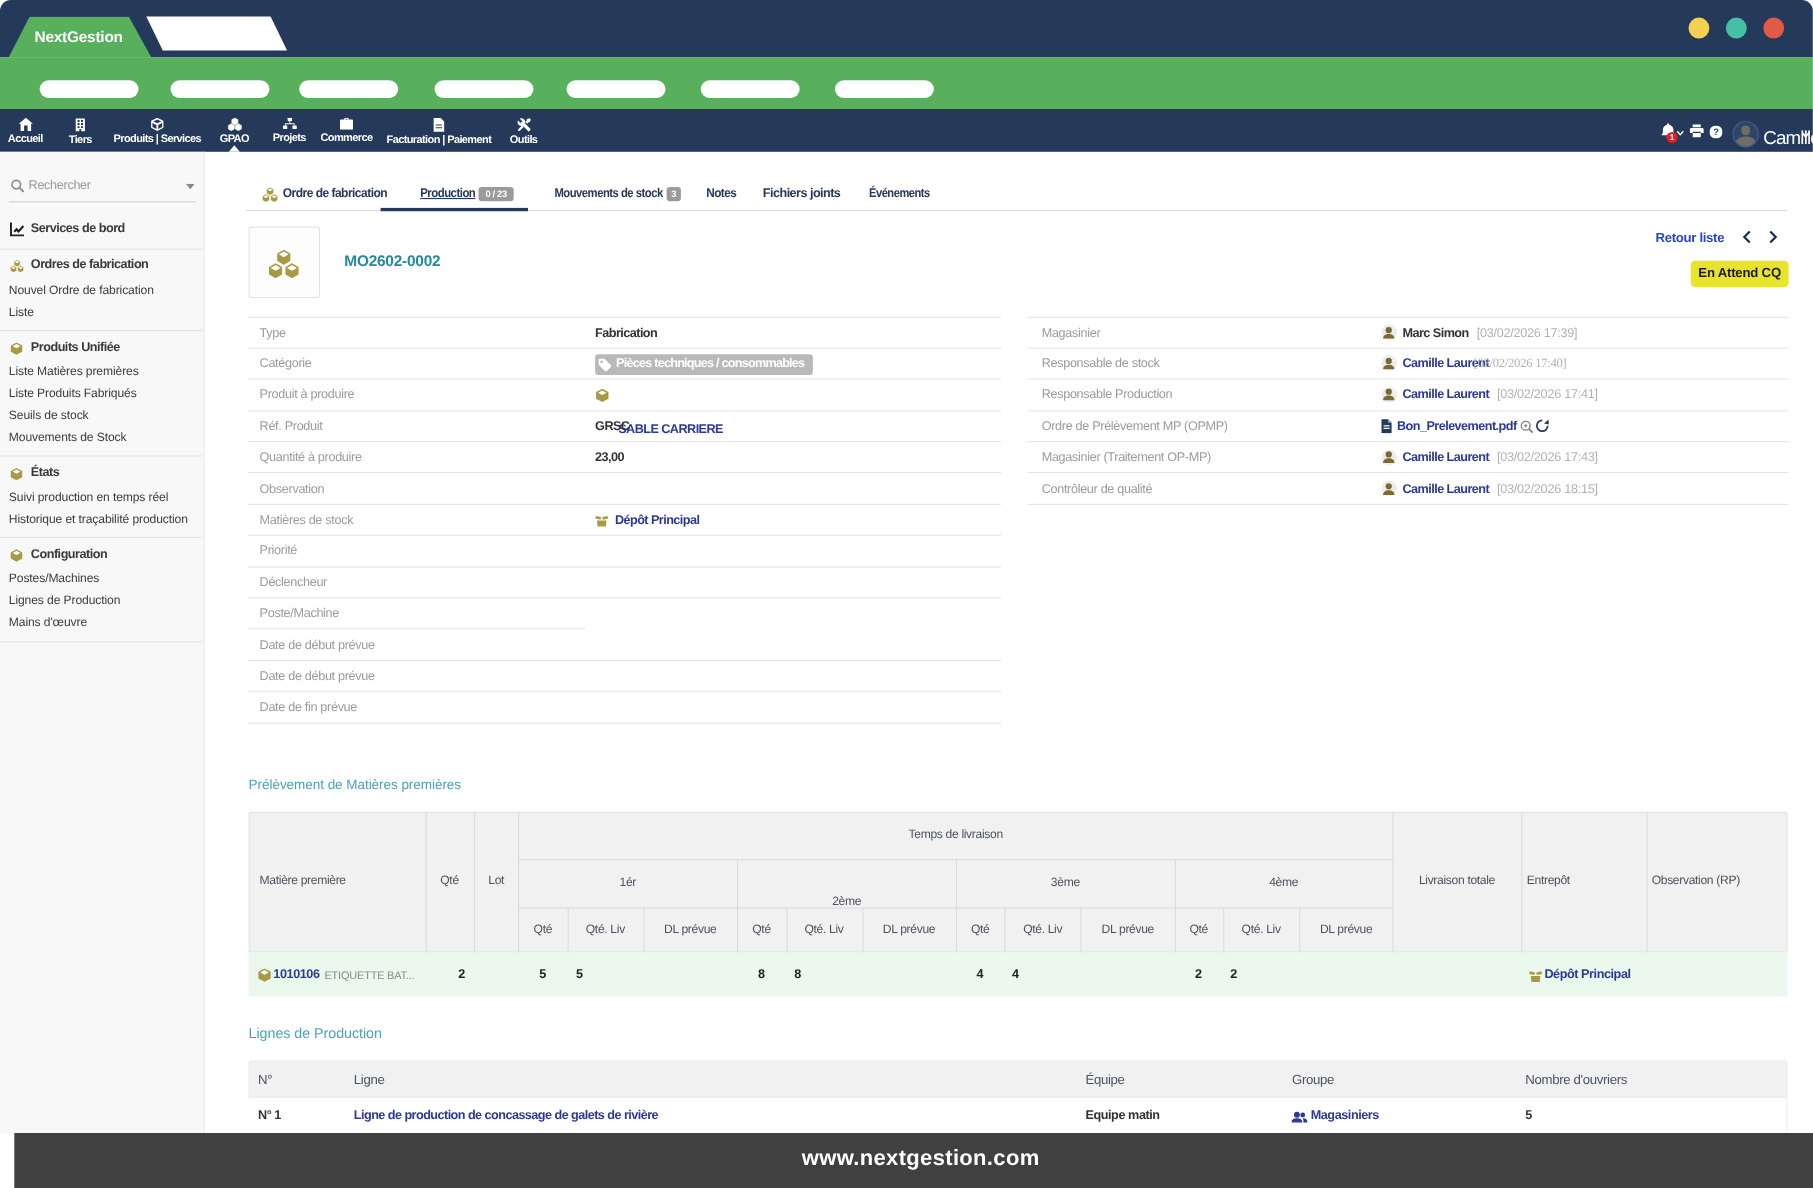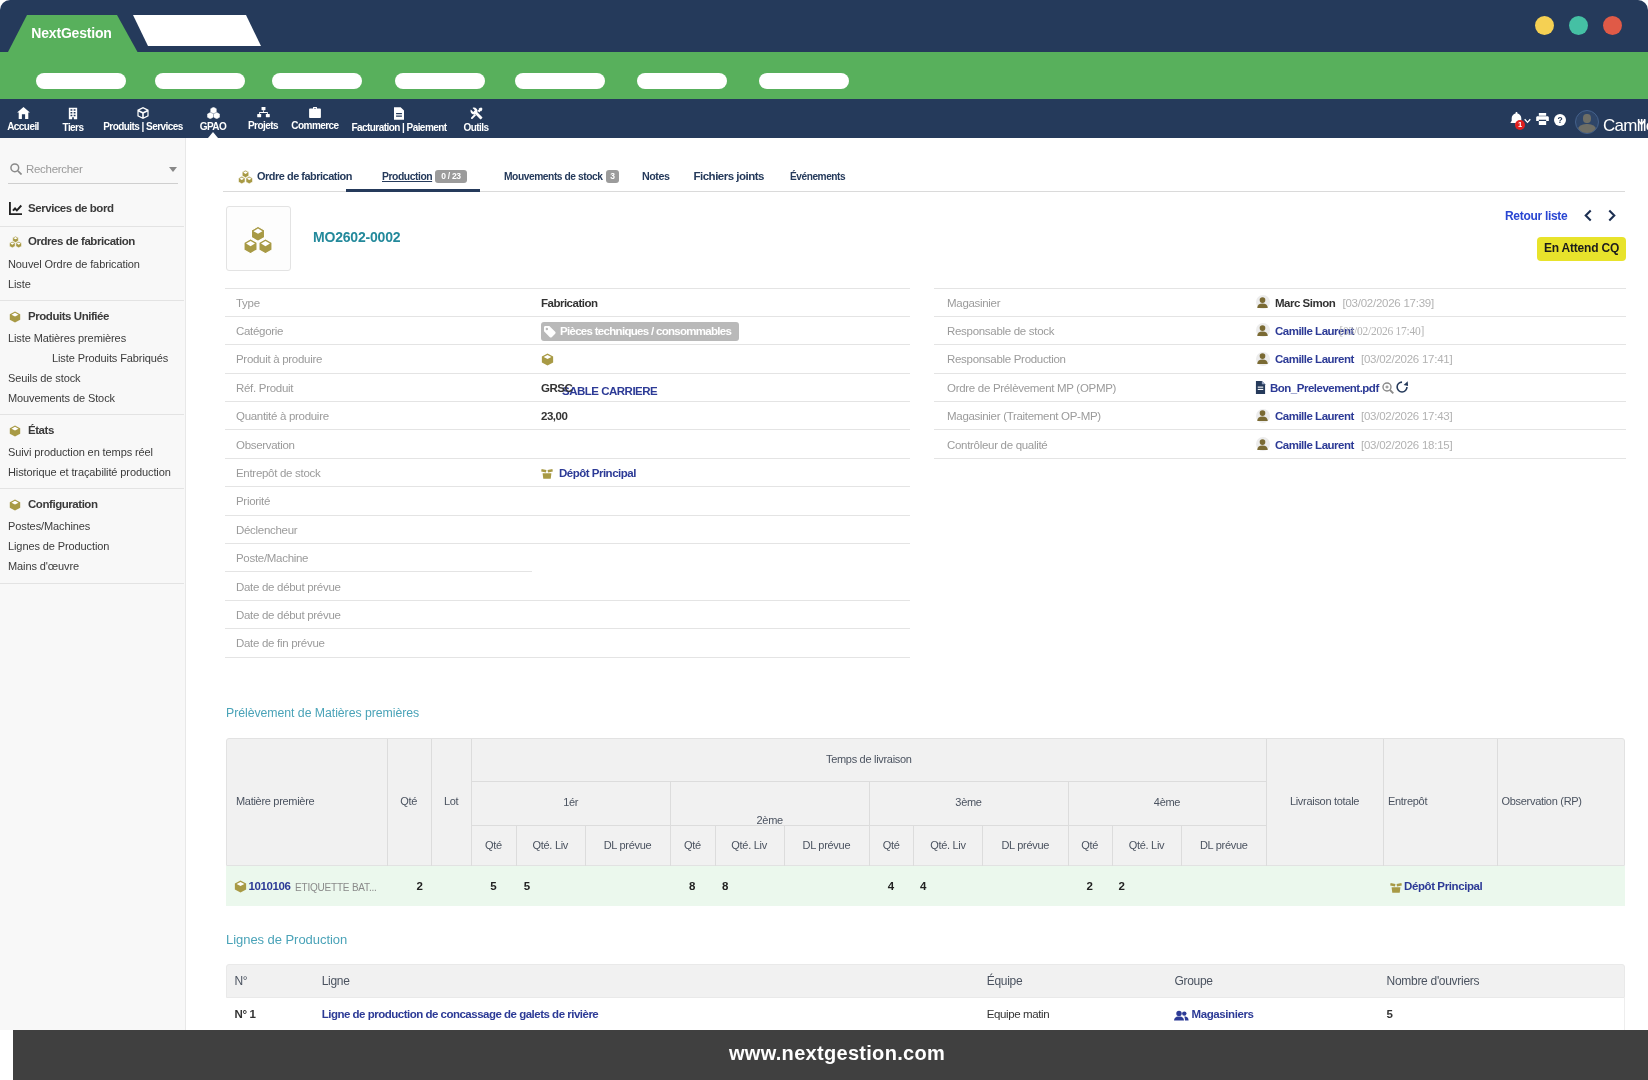--- a/index.html
+++ b/index.html
@@ -216,21 +216,21 @@
   <div class="sb sb-head" style="left:28px; top:97px;">Ordres de fabrication</div>
   <div class="sb" style="left:8px; top:119.5px;">Nouvel Ordre de fabrication</div>
   <div class="sb" style="left:8px; top:139.5px;">Liste</div>
   <div class="sb-sep" style="top:162px;"></div>
 
   <svg style="position:absolute; left:9px; top:173px; color:#a89a45;" width="12" height="12" viewBox="0 0 15 15">
       <use href="#i-cube1"></use>
     </svg>
   <div class="sb sb-head" style="left:28px; top:172px;">Produits Unifiée</div>
   <div class="sb" style="left:8px; top:194px;">Liste Matières premières</div>
-  <div class="sb" style="left:8px; top:214px;margin-left:44px;">Liste Produits Fabriqués</div>
+  <div class="sb" style="left:8px; top:214px;">Liste Produits Fabriqués</div>
   <div class="sb" style="left:8px; top:234px;">Seuils de stock</div>
   <div class="sb" style="left:8px; top:254px;">Mouvements de Stock</div>
   <div class="sb-sep" style="top:276px;"></div>
 
   <svg style="position:absolute; left:9px; top:287px; color:#a89a45;" width="12" height="12" viewBox="0 0 15 15">
       <use href="#i-cube1"></use>
     </svg>
   <div class="sb sb-head" style="left:28px; top:286px;">États</div>
   <div class="sb" style="left:8px; top:308px;">Suivi production en temps réel</div>
   <div class="sb" style="left:8px; top:328px;">Historique et traçabilité production</div>
@@ -300,21 +300,21 @@
       <span class="dv b">GRSC</span>
     </div>
   <div class="lrow" style="top:402.1px;">
       <span class="dlab">Quantité à produire</span>
       <span class="dv b">23,00</span>
     </div>
   <div class="lrow" style="top:430.5px;">
       <span class="dlab">Observation</span>
     </div>
   <div class="lrow" style="top:458.9px;">
-      <span class="dlab">Entrepôt de stock</span>
+      <span class="dlab">Matières de stock</span>
     <svg style="position:absolute; left:316px; top:9px; color:#a89a45;" width="12" height="11" viewBox="0 0 14 13">
         <use href="#i-wh"></use>
       </svg>
     <span class="dv navy" style="left:334px;">Dépôt Principal</span>
     </div>
   <div class="lrow" style="top:487.3px;">
       <span class="dlab">Priorité</span>
     </div>
   <div class="lrow" style="top:515.7px;">
       <span class="dlab">Déclencheur</span>
@@ -469,21 +469,21 @@
 <div class="sect" style="left:226px; top:932px; font-size:13px;">Lignes de Production</div>
 <div id="tbl2" style="position:absolute; left:225.5px; top:964px; width:1399.2px; height:66px;">
   <div style="position:absolute; left:0; top:0; width:1399.2px; height:33.5px; background:#f1f1f1; border:1px solid #e9e9e9; border-radius:3px 3px 0 0;"></div>
   <div class="th1 th2" style="left:9px; top:10px;">N°</div>
   <div class="th1 th2" style="left:96.2px; top:10px;">Ligne</div>
   <div class="th1 th2" style="left:761.3px; top:10px;">Équipe</div>
   <div class="th1 th2" style="left:949px; top:10px;">Groupe</div>
   <div class="th1 th2" style="left:1161.1px; top:10px;">Nombre d'ouvriers</div>
   <div style="position:absolute; left:9px; top:44px; font-size:11.5px; font-weight:bold; color:#333; letter-spacing:-0.4px;">N° 1</div>
   <div style="position:absolute; left:96.2px; top:44px; font-size:11.5px; font-weight:bold; color:#2c3a96; letter-spacing:-0.5px;">Ligne de production de concassage de galets de rivière</div>
-  <div style="position:absolute; left:761.3px; top:44px; font-size:11.5px; font-weight:normal; color:#333; letter-spacing:-0.4px;">Equipe matin</div>
+  <div style="position:absolute; left:761.3px; top:44px; font-size:11.5px; font-weight:bold; color:#333; letter-spacing:-0.4px;">Equipe matin</div>
   <svg style="position:absolute; left:948px; top:46px; color:#2c3a96;" width="15" height="12" viewBox="0 0 15 12">
       <use href="#i-users"></use>
     </svg>
   <div style="position:absolute; left:966px; top:44px; font-size:11.5px; font-weight:bold; color:#2c3a96; letter-spacing:-0.4px;">Magasiniers</div>
   <div style="position:absolute; left:1161.1px; top:44px; font-size:11.5px; font-weight:bold; color:#333;">5</div>
   <div style="position:absolute; left:1398.2px; top:33px; width:1px; height:33px; background:#eee;"></div>
 </div>
 
 <div class="footer">
   <div style="position:absolute; left:0; top:12px; width:1648px; text-align:center; color:#fff; font-size:20px; font-weight:bold; letter-spacing:0.3px;">www.nextgestion.com</div>

